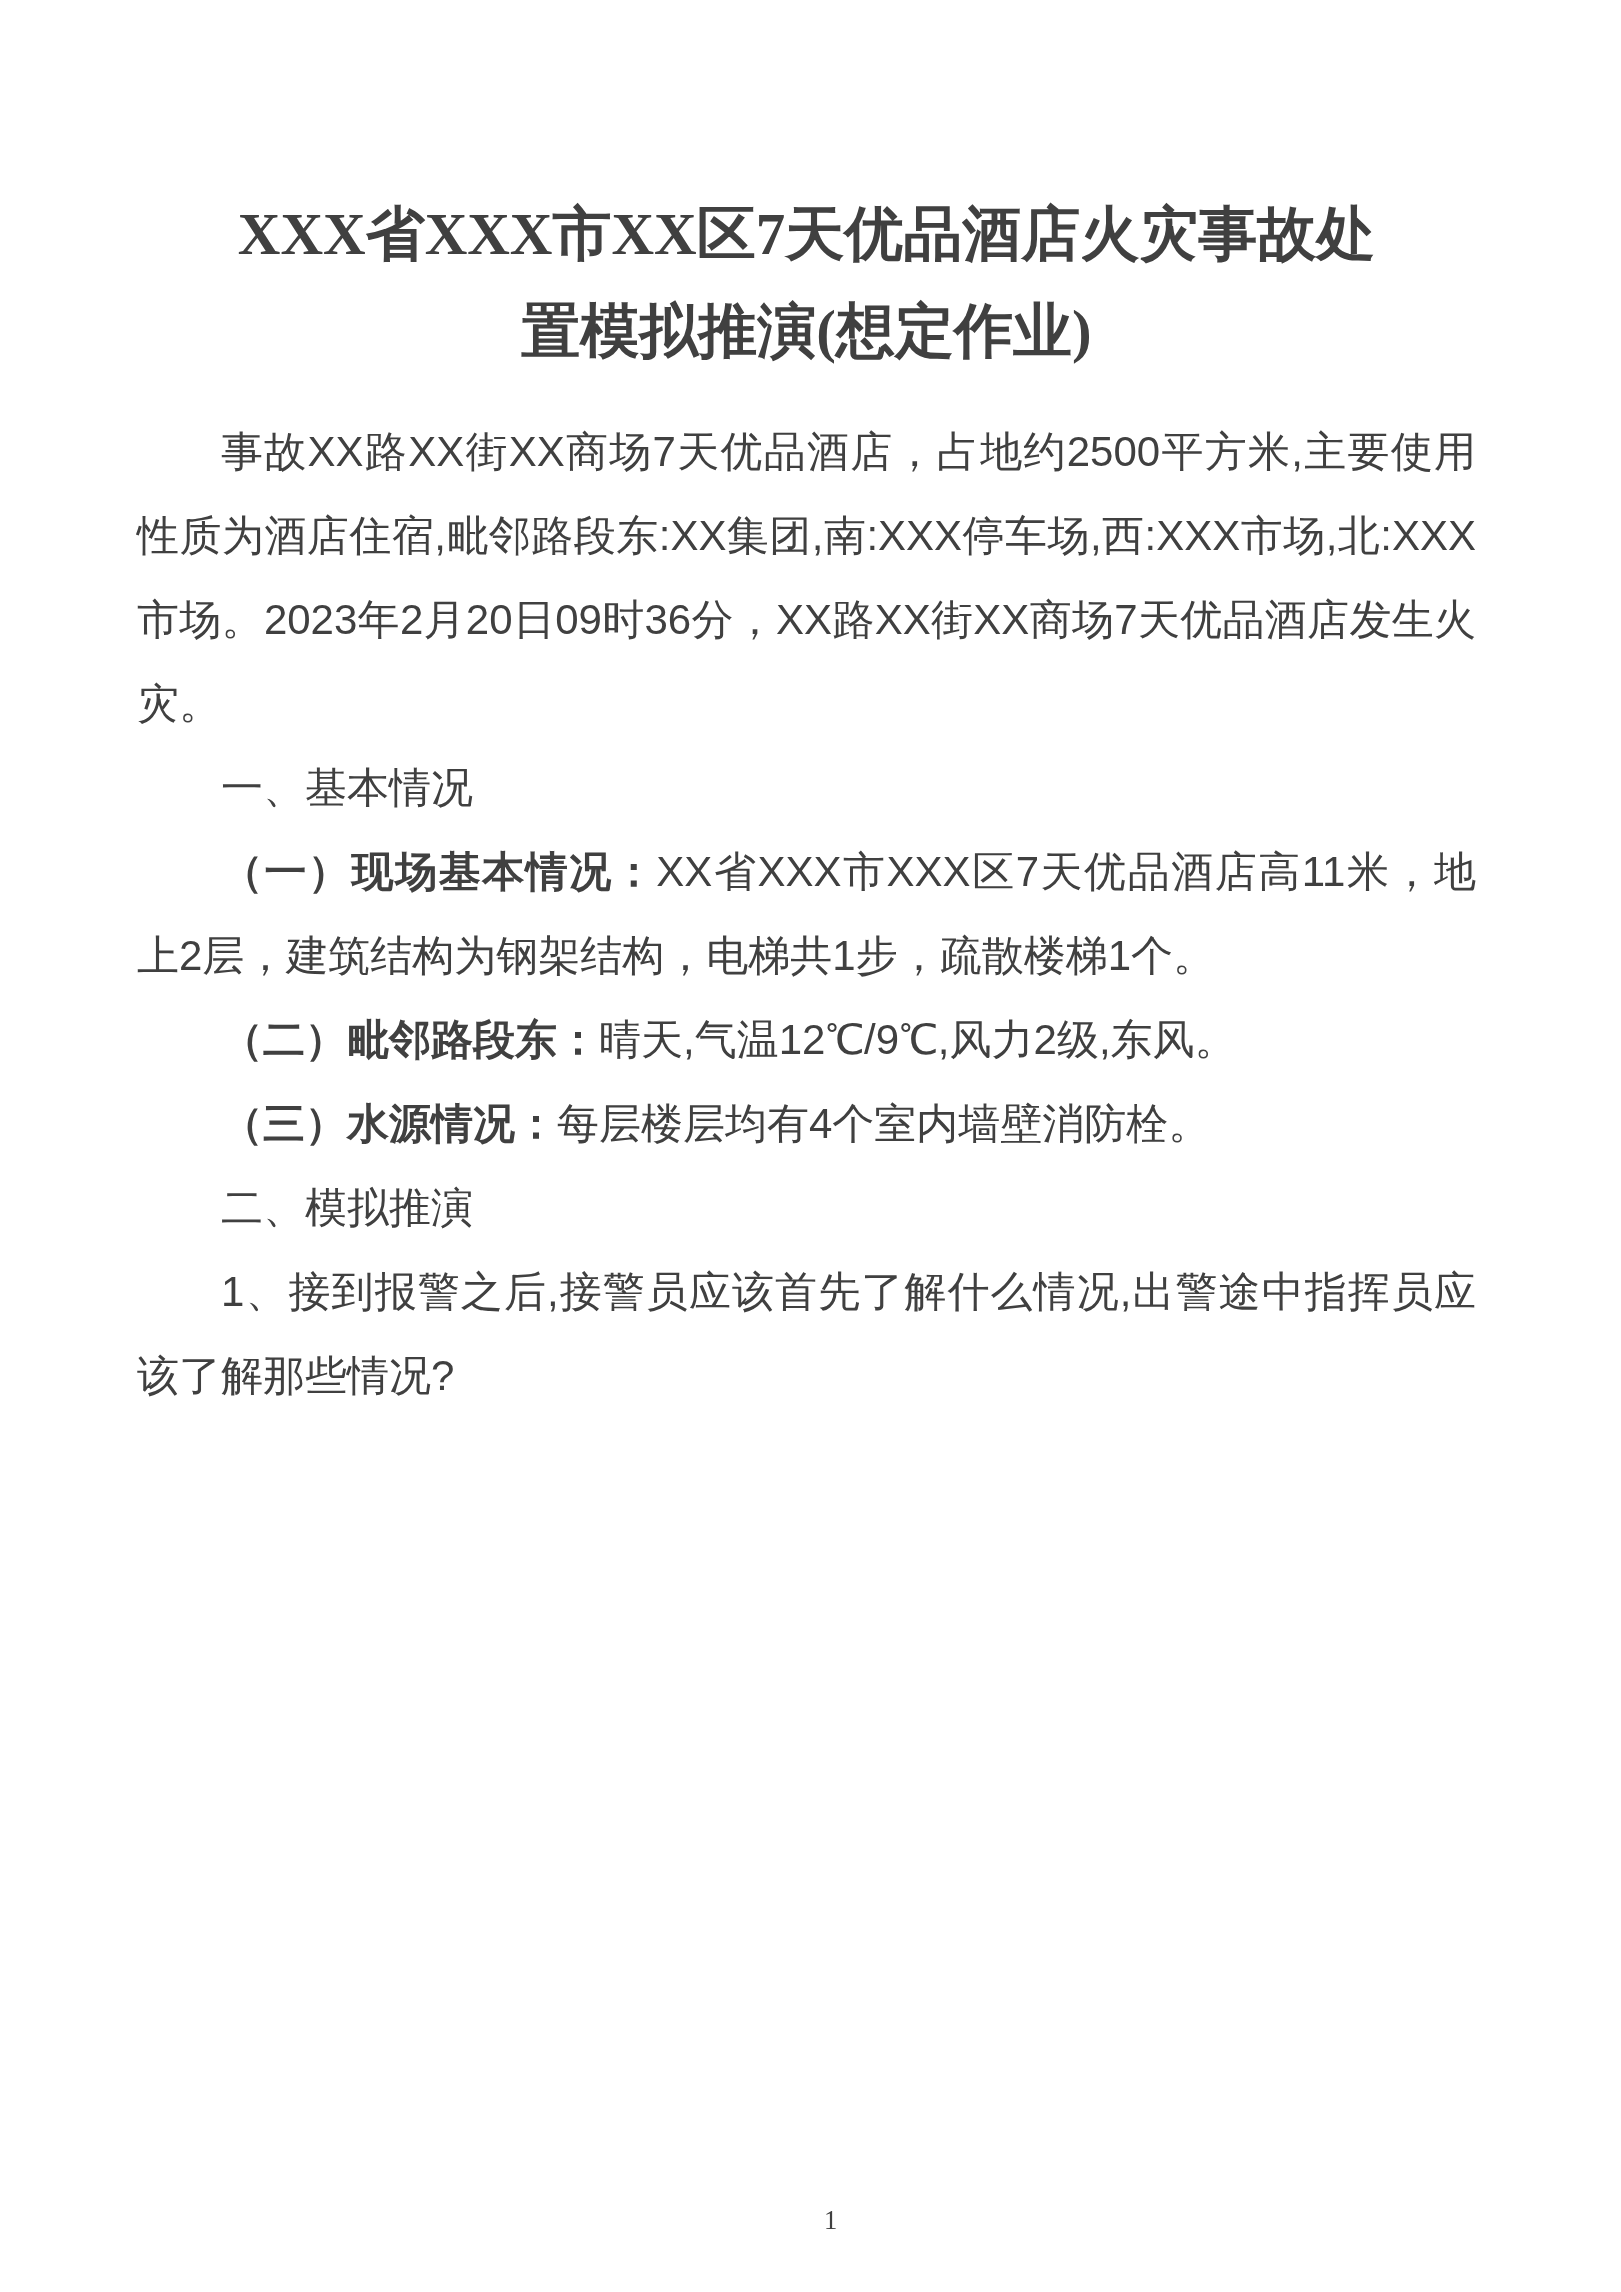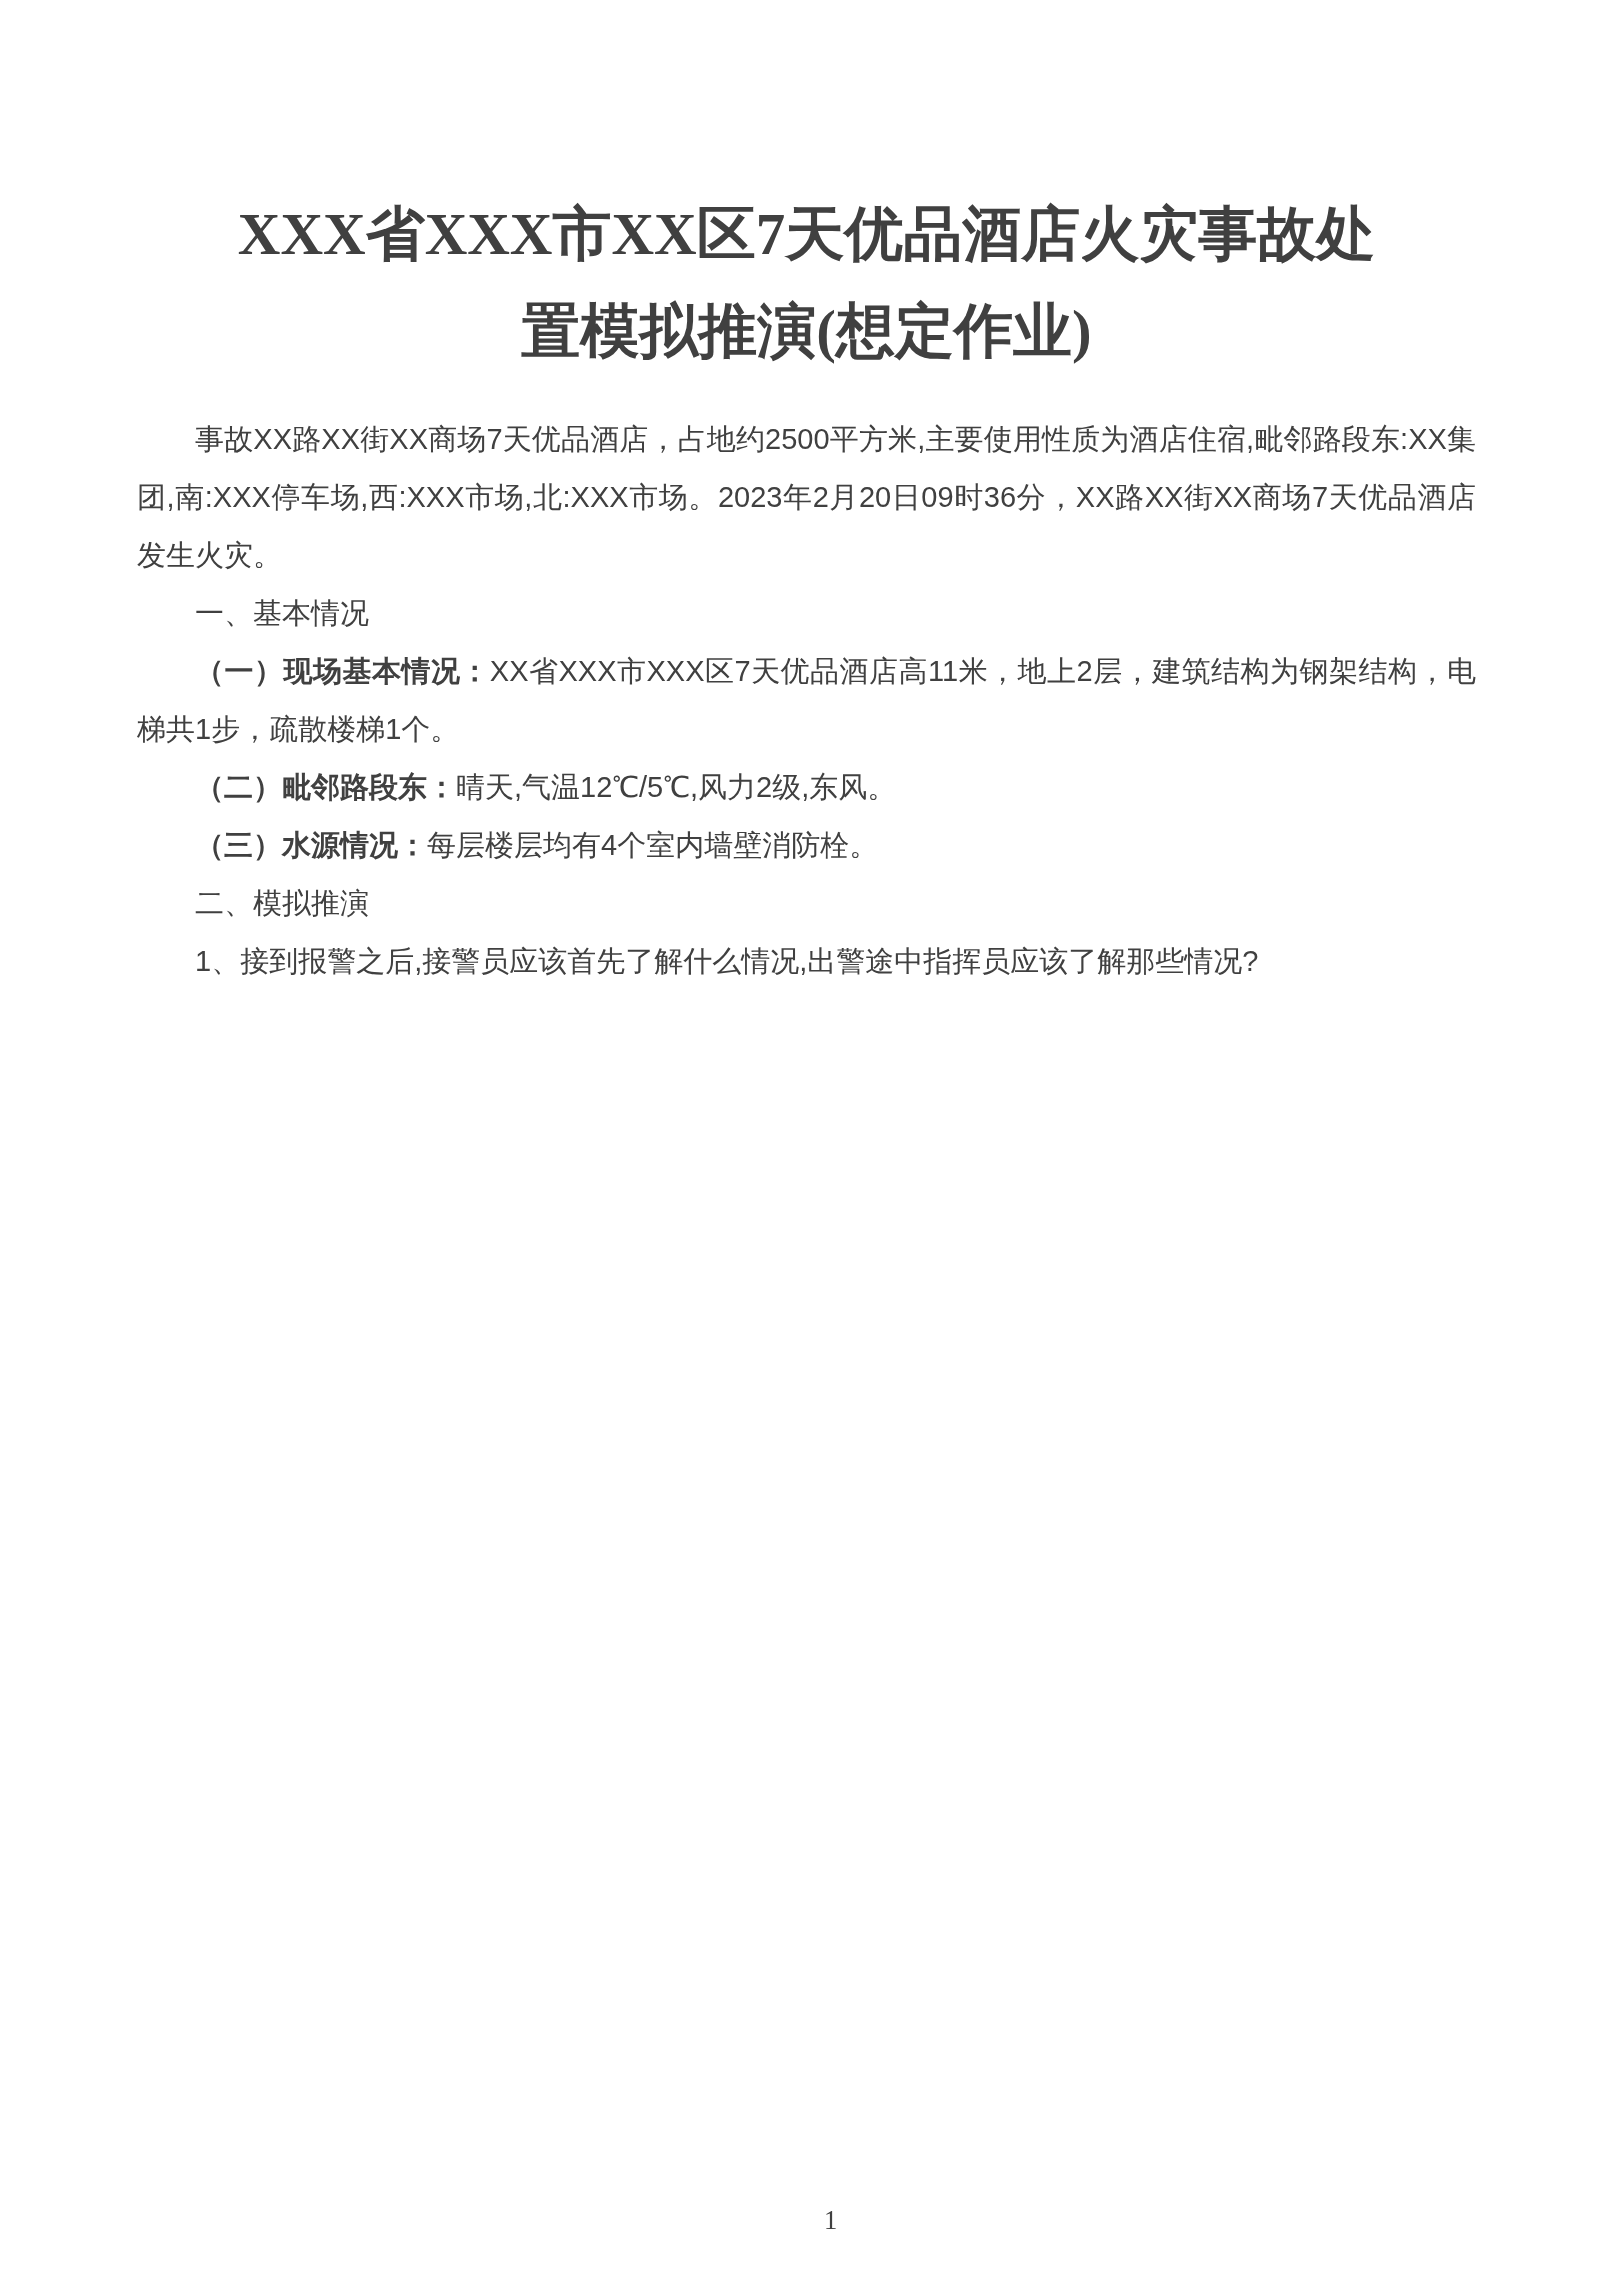--- a/index.html
+++ b/index.html
@@ -23,21 +23,21 @@
     font-family: "Liberation Serif", serif;
     font-weight: 700;
     font-size: 59px;
     line-height: 1.65;
     text-align: center;
     margin: 0 auto 29px auto;
     max-width: 1186px;
   }
   .doc p {
     margin: 0;
-    font-size: 29px;
+    font-size: 42px;
     line-height: 2.0;
     text-align: justify;
   }
   .indent {
     text-indent: 2em;
   }
   .heading {
     font-weight: 400;
     text-indent: 2em;
   }
@@ -62,21 +62,21 @@
   <h1 class="title">XXX省XXX市XX区7天优品酒店火灾事故处置模拟推演(想定作业)</h1>
 
   <div class="doc">
 
     <p class="indent">事故XX路XX街XX商场7天优品酒店，占地约2500平方米,主要使用性质为酒店住宿,毗邻路段东:XX集团,南:XXX停车场,西:XXX市场,北:XXX市场。2023年2月20日09时36分，XX路XX街XX商场7天优品酒店发生火灾。</p>
 
     <p class="heading">一、基本情况</p>
 
     <p class="indent"><span class="label">（一）现场基本情况：</span><span>XX省XXX市XXX区7天优品酒店高11米，地上2层，建筑结构为钢架结构，电梯共1步，疏散楼梯1个。</span></p>
 
-    <p class="indent"><span class="label">（二）毗邻路段东：</span><span>晴天,气温12℃/5℃,风力2级,东风。</span></p>
+    <p class="indent"><span class="label">（二）毗邻路段东：</span><span>晴天,气温12℃/9℃,风力2级,东风。</span></p>
 
     <p class="indent"><span class="label">（三）水源情况：</span><span>每层楼层均有4个室内墙壁消防栓。</span></p>
 
     <p class="heading">二、模拟推演</p>
 
 
 
     <p class="indent">1、接到报警之后,接警员应该首先了解什么情况,出警途中指挥员应该了解那些情况?</p>
 
   </div>

